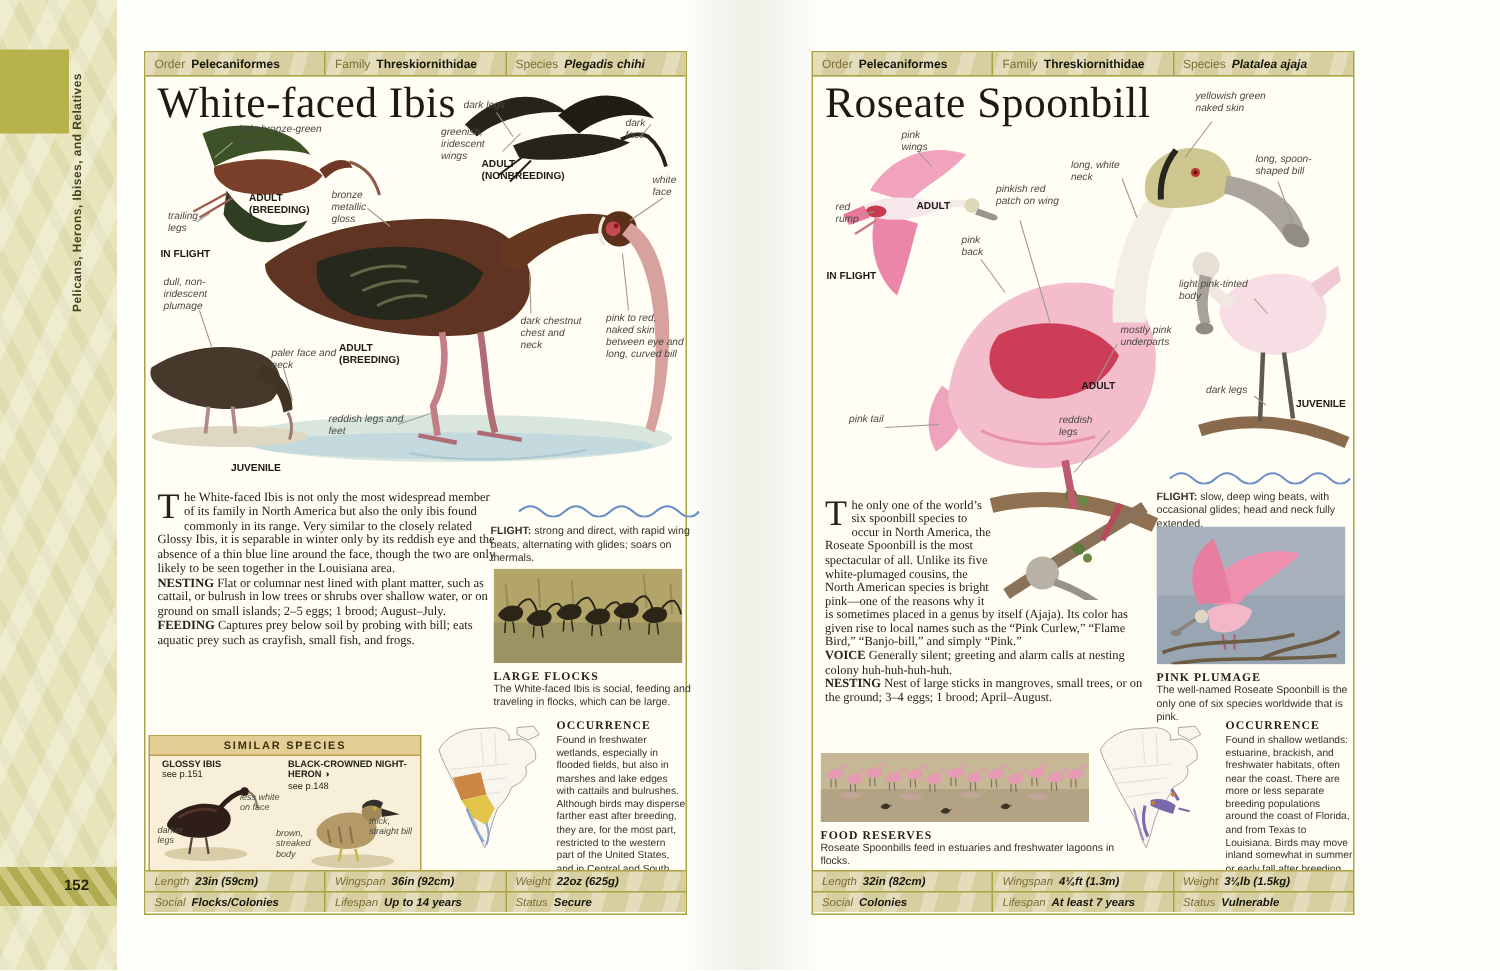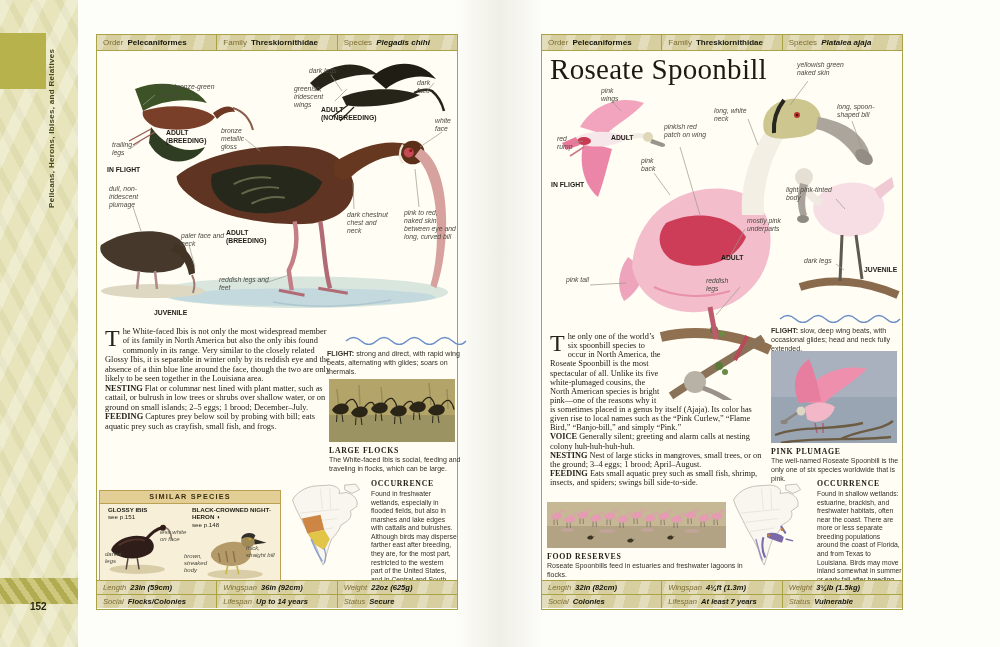--- a/index.html
+++ b/index.html
@@ -59,41 +59,42 @@
 </style>
 </head>
 <body>
 
 <div id="stage">
 
   <div class="mstrip" style="left:0;width:78px">
     <div class="tabblk" style="left:0;top:33px;width:46px;height:56px"></div>
     <div class="vtab flip" style="left:47px;top:36px;height:172px;width:13px">Pelicans, Herons, Ibises, and Relatives</div>
     <div class="numband" style="left:0;top:578px;width:78px;height:26px"></div>
-    <div class="pnum" style="left:30px;top:601px;width:42px;text-align:left">152</div>
+    <div class="pnum" style="left:30px;top:585px;width:42px;text-align:center">152</div>
   </div>
 
 
   <div class="gutter"></div>
 
   <div class="pg" style="left:96px">
     <div class="hdr">
       <div class="hcell">
           <span class="hlab">Order</span>
           <span class="hval">Pelecaniformes</span>
         </div>
       <div class="hcell bl">
           <span class="hlab">Family</span>
           <span class="hval">Threskiornithidae</span>
         </div>
       <div class="hcell bl">
           <span class="hlab">Species</span>
           <span class="hval it">Plegadis chihi</span>
         </div>
     </div>
+    <div class="title" style="left:8px;top:18px">White-faced Ibis</div>
 
     <svg class="absvg" style="left:10px;top:42px" width="150" height="105" viewBox="0 0 150 105">
       <path d="M28,12 C52,2 86,6 100,26 C78,20 52,24 36,34 Z" fill="#3d5226"></path>
       <path d="M36,34 C60,26 95,28 108,40 C100,52 70,56 48,50 C40,46 34,40 36,34 Z" fill="#7a3f28"></path>
       <path d="M44,50 C58,70 80,78 98,70 C88,88 56,92 42,66 Z" fill="#2f3d22"></path>
       <path d="M106,36 C114,30 120,28 126,31 L128,35 C122,34 116,36 110,42 Z" fill="#6e3824"></path>
       <path d="M126,31 C136,34 143,42 146,53" stroke="#8a5a4a" stroke-width="2" fill="none"></path>
       <path d="M44,52 L22,64 M48,55 L26,68" stroke="#9a5a50" stroke-width="1.4"></path>
     </svg>
     <svg class="absvg" style="left:205px;top:18px" width="145" height="92" viewBox="0 0 145 92">
@@ -158,21 +159,21 @@
     <div class="ann" style="left:338px;top:82px;width:24px">white face</div>
     <div class="ann" style="left:250px;top:176px;width:42px">dark chestnut chest and neck</div>
     <div class="ann" style="left:307px;top:174px;width:54px">pink to red, naked skin between eye and long, curved bill</div>
     <div class="blab" style="left:129px;top:194px;width:52px">ADULT (BREEDING)</div>
     <div class="ann" style="left:84px;top:197px;width:46px">paler face and neck</div>
     <div class="ann" style="left:122px;top:241px;width:52px">reddish legs and feet</div>
     <div class="blab" style="left:57px;top:274px">JUVENILE</div>
 
     <div class="body" style="left:8px;top:292px;width:228px;font-size:8.4px;line-height:1.13">
       <p><span class="dcap">T</span><span>he White-faced Ibis is not only the most widespread member of its family in North America but also the only ibis found commonly in its range. Very similar to the closely related Glossy Ibis, it is separable in winter only by its reddish eye and the absence of a thin blue line around the face, though the two are only likely to be seen together in the Louisiana area.</span></p>
-      <p><b>NESTING</b> <span>Flat or columnar nest lined with plant matter, such as cattail, or bulrush in low trees or shrubs over shallow water, or on ground on small islands; 2–5 eggs; 1 brood; December–July.</span></p>
+      <p><b>NESTING</b> <span>Flat or columnar nest lined with plant matter, such as cattail, or bulrush in low trees or shrubs over shallow water, or on ground on small islands; 2–5 eggs; 1 brood; August–July.</span></p>
       <p><b>FEEDING</b> <span>Captures prey below soil by probing with bill; eats aquatic prey such as crayfish, small fish, and frogs.</span></p>
     </div>
 
     <svg class="absvg" style="left:248px;top:298px" width="122" height="12" viewBox="0 0 122 12">
       <path d="M1,8 Q8.6,1 16.2,8 T31.4,8 T46.6,8 T61.8,8 T77,8 T92.2,8 T107.4,8 T121,8" stroke="#6a8fc8" stroke-width="1.4" fill="none"></path>
     </svg>
     <div class="flt" style="left:230px;top:315px;width:146px"><b>FLIGHT:</b> <span>strong and direct, with rapid wing beats, alternating with glides; soars on thermals.</span></div>
     <div class="photo" style="left:232px;top:344px;width:126px;height:63px">
       <svg width="126" height="63" viewBox="0 0 126 63">
         <rect width="126" height="63" fill="#b3a469"></rect>
@@ -370,21 +371,20 @@
           <path d="M86,4 L74,28" stroke="#b84a5a" stroke-width="4" fill="none"></path>
           <circle cx="34" cy="50" r="11" fill="#b8b2a6"></circle>
           <path d="M42,56 C54,60 64,66 70,70" stroke="#98928a" stroke-width="5" fill="none"></path>
           <circle cx="58" cy="34" r="4" fill="#5a7a3a"></circle>
             <circle cx="64" cy="40" r="3" fill="#6a8a44"></circle>
         </svg>
       </div>
       <p><span class="dcap">T</span><span>he only one of the world’s six spoonbill species to occur in North America, the Roseate Spoonbill is the most spectacular of all. Unlike its five white-plumaged cousins, the North American species is bright pink—one of the reasons why it is sometimes placed in a genus by itself (Ajaja). Its color has given rise to local names such as the “Pink Curlew,” “Flame Bird,” “Banjo-bill,” and simply “Pink.”</span></p>
       <p><b>VOICE</b> <span>Generally silent; greeting and alarm calls at nesting colony huh-huh-huh-huh.</span></p>
       <p><b>NESTING</b> <span>Nest of large sticks in mangroves, small trees, or on the ground; 3–4 eggs; 1 brood; April–August.</span></p>
-      <p><b>FEEDING</b> <span>Eats small aquatic prey such as small fish, shrimp, insects, and spiders; swings bill side-to-side.</span></p>
     </div>
 
     <svg class="absvg" style="left:237px;top:276px" width="122" height="12" viewBox="0 0 122 12">
       <path d="M1,8 Q8.6,1 16.2,8 T31.4,8 T46.6,8 T61.8,8 T77,8 T92.2,8 T107.4,8 T121,8" stroke="#6a8fc8" stroke-width="1.4" fill="none"></path>
     </svg>
     <div class="flt" style="left:229px;top:292px;width:130px"><b>FLIGHT:</b> <span>slow, deep wing beats, with occasional glides; head and neck fully extended.</span></div>
     <div class="photo" style="left:229px;top:316px;width:126px;height:92px">
       <svg width="126" height="92" viewBox="0 0 126 92">
         <rect width="126" height="92" fill="#9aa5b3"></rect>
         <rect width="126" height="46" fill="#a8b1bd"></rect>

